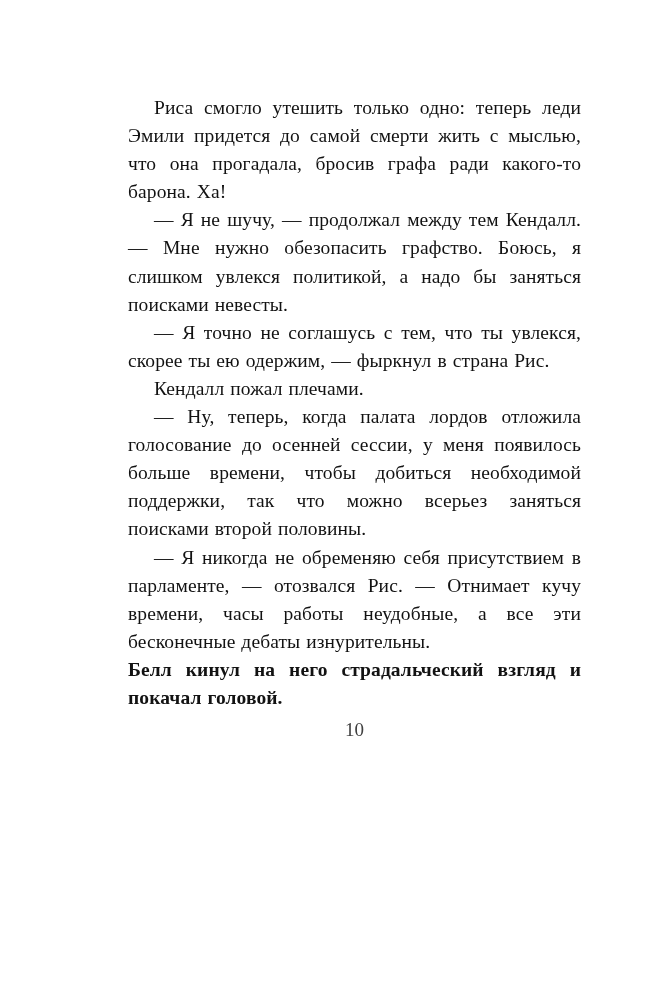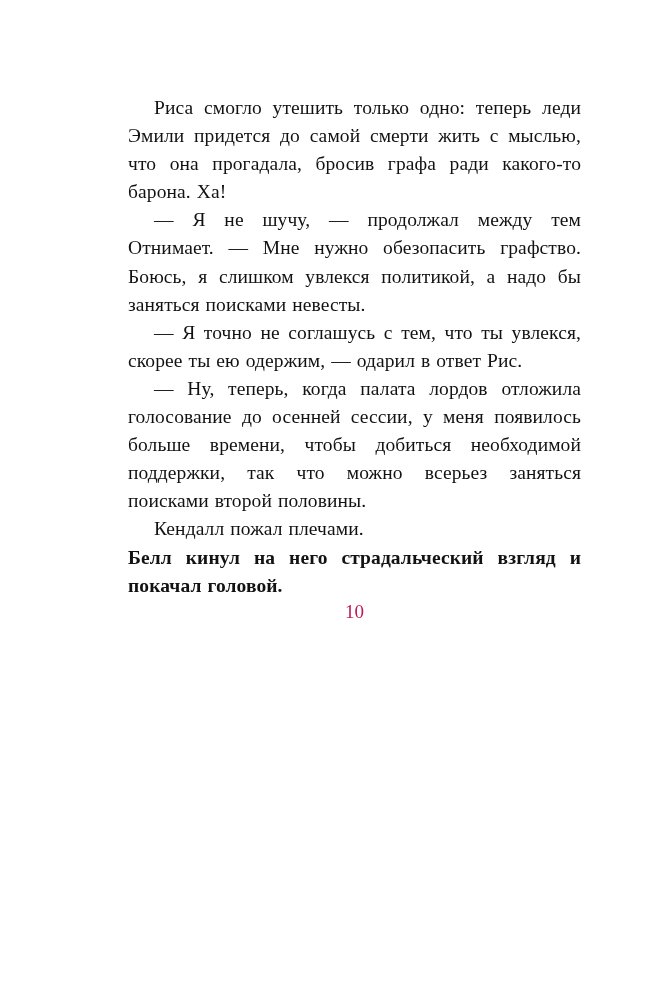--- a/index.html
+++ b/index.html
@@ -33,33 +33,34 @@
     text-align: justify;
     text-indent: 26px;
     letter-spacing: 0.1px;
     word-spacing: 1px;
   }
   .text-block p.no-indent {
     text-indent: 0;
     font-weight: bold;
   }
   .page-number {
-    margin-top: 0;
+    margin-top: 6px;
     text-align: center;
     font-size: 19px;
     line-height: 24px;
-    color: #be185d;
+    color: #404040;
   }
 </style>
 </head>
 <body>
 
 <div class="book-page">
   <div class="text-block">
     <p>Риса смогло утешить только одно: теперь леди Эмили придется до самой смерти жить с мыслью, что она прогадала, бросив графа ради какого-то барона. Ха!</p>
-    <p>— Я не шучу, — продолжал между тем Отнимает. — Мне нужно обезопасить графство. Боюсь, я слишком увлекся политикой, а надо бы заняться поисками невесты.</p>
-    <p>— Я точно не соглашусь с тем, что ты увлекся, скорее ты ею одержим, — одарил в ответ Рис.</p>
+    <p>— Я не шучу, — продолжал между тем Кендалл. — Мне нужно обезопасить графство. Боюсь, я слишком увлекся политикой, а надо бы заняться поисками невесты.</p>
+    <p>— Я точно не соглашусь с тем, что ты увлекся, скорее ты ею одержим, — фыркнул в страна Рис.</p>
+    <p>Кендалл пожал плечами.</p>
     <p>— Ну, теперь, когда палата лордов отложила голосование до осенней сессии, у меня появилось больше времени, чтобы добиться необходимой поддержки, так что можно всерьез заняться поисками второй половины.</p>
-    <p>Кендалл пожал плечами.</p>
+    <p>— Я никогда не обременяю себя присутствием в парламенте, — отозвался Рис. — Отнимает кучу времени, часы работы неудобные, а все эти бесконечные дебаты изнурительны.</p>
     <p class="no-indent">Белл кинул на него страдальческий взгляд и покачал головой.</p>
   </div>
   <div class="page-number">10</div>
 </div>
 
 </body></html>

